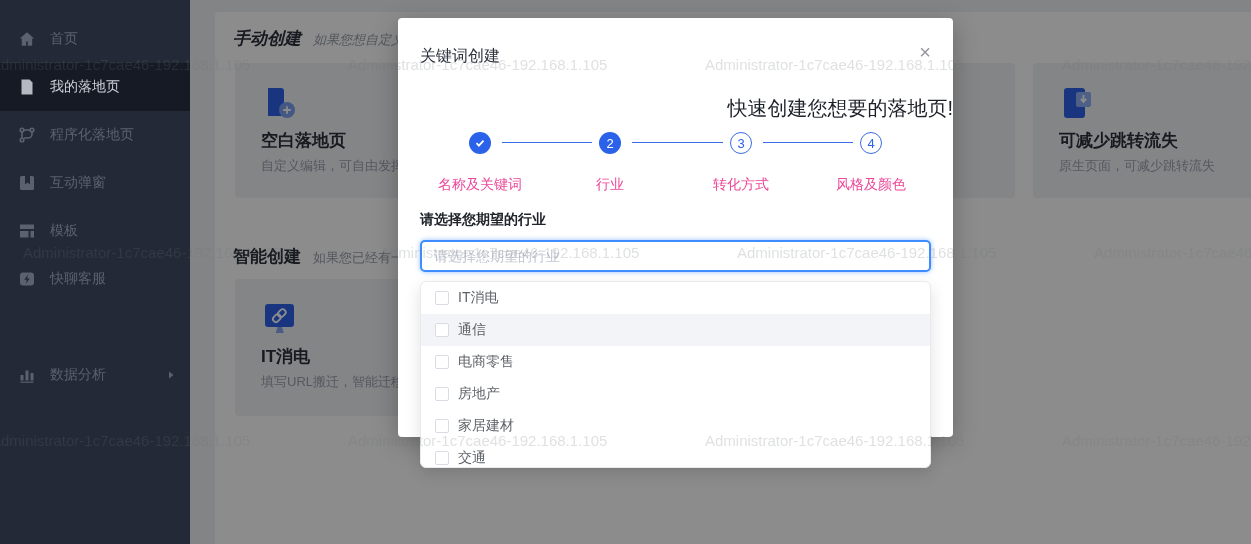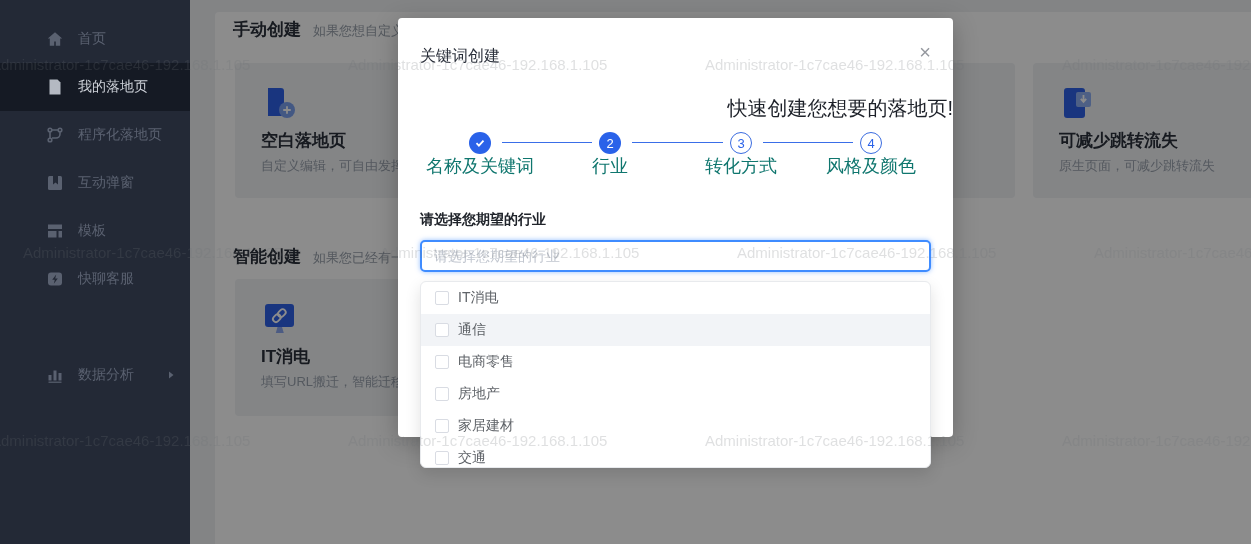--- a/index.html
+++ b/index.html
@@ -1,21 +1,21 @@
 <!DOCTYPE html>
 <html><head>
 <meta charset="utf-8">
 <style>
   * { margin:0; padding:0; box-sizing:border-box; }
   html,body { width:1251px; height:544px; overflow:hidden; }
   body { font-family:"Liberation Sans","DejaVu Sans",sans-serif; position:relative; background:#eef0f3; }
 
   
   .sidebar { position:absolute; left:0; top:0; width:190px; height:544px; background:#232936; z-index:2; }
-  .side-item { position:absolute; left:0; width:190px; height:48px; display:flex; align-items:center; padding-left:46px; color:#5a6170; font-size:14px; cursor:pointer; }
+  .side-item { position:absolute; left:0; width:190px; height:48px; display:flex; align-items:center; padding-left:18px; color:#5a6170; font-size:14px; cursor:pointer; }
   .side-item .ic { width:18px; height:18px; margin-right:14px; flex:0 0 18px; display:flex; align-items:center; justify-content:center; }
   .side-item .ic svg { display:block; }
   .side-item.active { background:#151a24; color:#ced2d9; }
   .side-item.active .ic svg path, .side-item.active .ic svg rect, .side-item.active .ic svg circle { fill:#b4b9c2; }
   .side-item .arrow { position:absolute; right:14px; top:50%; transform:translateY(-50%); }
 
   
   .content { position:absolute; left:190px; top:0; right:0; bottom:0; background:#eef0f3; z-index:1; overflow:hidden; }
   .panel { position:absolute; left:25px; top:12px; right:-8px; bottom:-8px; background:#ffffff; border-radius:4px 0 0 0; }
   .sec-head { position:absolute; display:flex; align-items:baseline; gap:12px; }
@@ -33,21 +33,21 @@
   .modal { position:absolute; left:388px; top:18px; width:555px; height:419px; background:#ffffff; border-radius:4px; box-shadow:0 6px 24px rgba(0,0,0,0.25); z-index:10;margin-left:10px; }
   .modal-title { position:absolute; left:22px; top:28px; font-size:16px; color:#2a2f3a; }
   .modal-close { position:absolute; right:22px; top:24px; font-size:20px; line-height:20px; color:#95989f; cursor:pointer; }
   .modal-heading { position:absolute; left:0; top:77px; width:100%; text-align:right; font-size:20px; font-weight:500; color:#1d2129; }
 
   
   .steps { position:absolute; left:0; top:0; width:100%; height:0; }
   .step-circle { position:absolute; top:114px; width:22px; height:22px; border-radius:50%; font-size:13px; display:flex; align-items:center; justify-content:center; }
   .step-circle.done, .step-circle.current { background:#2a62e9; color:#fff; }
   .step-circle.todo { background:#fff; border:1px solid #3b6ce0; color:#2a62e9; }
-  .step-label { position:absolute; top:136px; transform:translateX(-50%); font-size:18px; color:#0f766e; white-space:nowrap; }
+  .step-label { position:absolute; top:158px; transform:translateX(-50%); font-size:14px; color:#ec4899; white-space:nowrap; }
   .step-line { position:absolute; top:124px; height:1px; background:#3a6ee8; }
 
   
   .field-label { position:absolute; left:22px; top:193px; font-size:14px; font-weight:bold; color:#20242b; }
   .industry-input { position:absolute; left:22px; top:222px; width:511px; height:32px; border:2px solid #3f8cff; border-radius:5px; box-shadow:0 0 5px rgba(63,140,255,0.55); padding:0 12px; font-size:14px; color:#333; outline:none; background:#fff; }
   .industry-input::placeholder { color:#c1c6cf; }
 
   
   .dropdown { position:absolute; left:22px; top:263px; width:511px; height:187px; background:#fff; border:1px solid #e8eaed; border-radius:6px; box-shadow:0 6px 16px rgba(0,0,0,0.12); overflow:hidden; z-index:11; }
   .dd-item { height:32px; display:flex; align-items:center; padding-left:14px; font-size:14px; color:#5f6368; cursor:pointer; }
@@ -135,21 +135,21 @@
       <svg width="10" height="10" viewBox="0 0 10 10">
           <path d="M3 1.5l4.5 3.5L3 8.5z" fill="#5a6170"></path>
         </svg>
     </span>
   </div>
 </aside>
 
 <main class="content">
   <div class="panel"></div>
 
-  <div class="sec-head" style="left:43px; top:18px;">
+  <div class="sec-head" style="left:43px; top:27px;font-style:italic;">
     <span class="sec-title">手动创建</span>
     <span class="sec-sub">如果您想自定义</span>
   </div>
 
   <div class="card" style="left:45px; top:63px; height:135px;">
     <div class="c-icon">
       <svg width="38" height="36" viewBox="0 0 38 36">
         <path d="M7 3h13a3 3 0 013 3v22a3 3 0 01-3 3H7z" fill="#2f62e8"></path>
         <circle cx="26" cy="25" r="8" fill="#7ba0ef"></circle>
         <rect x="25.1" y="21" width="1.8" height="8" rx="0.9" fill="#fff"></rect>

